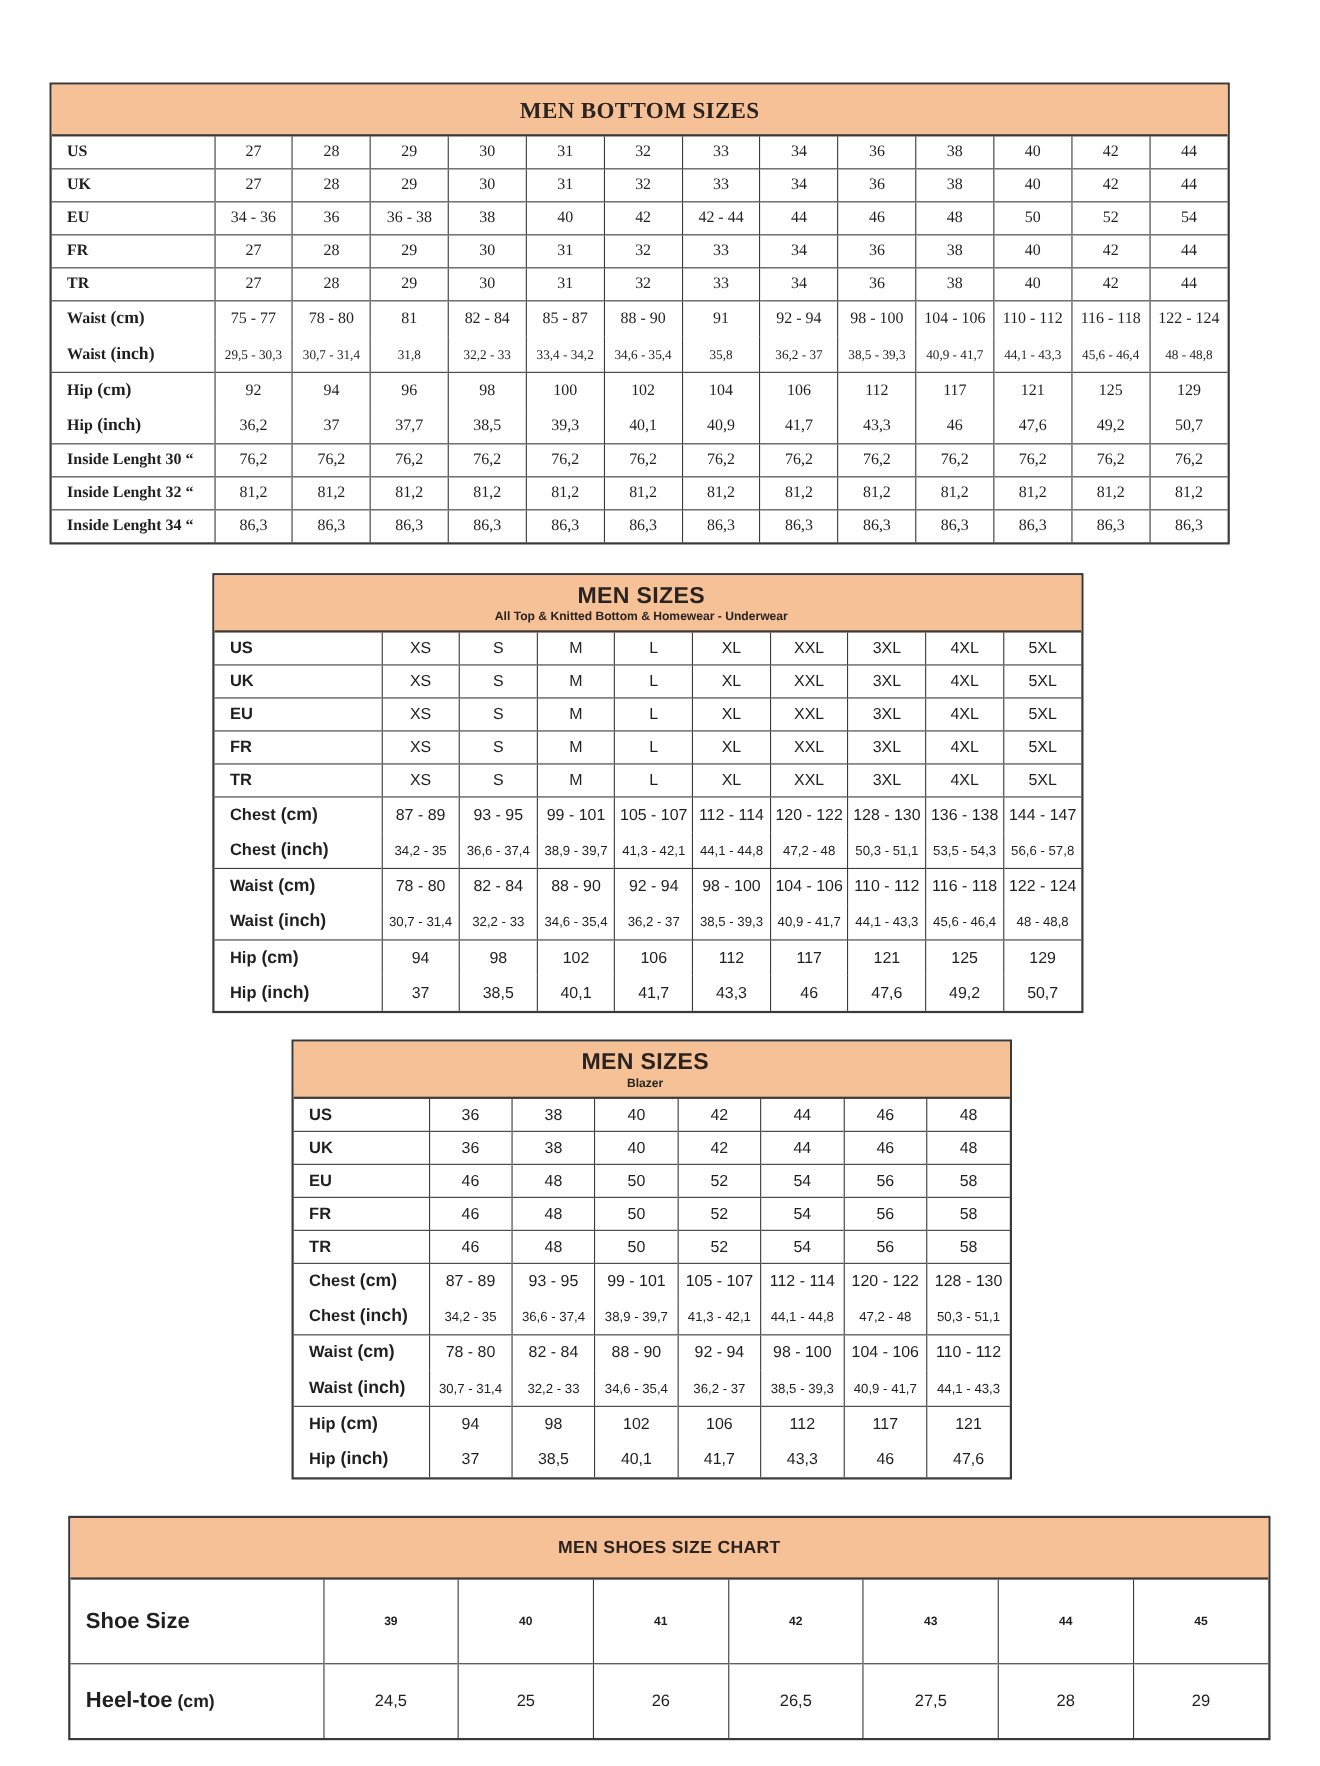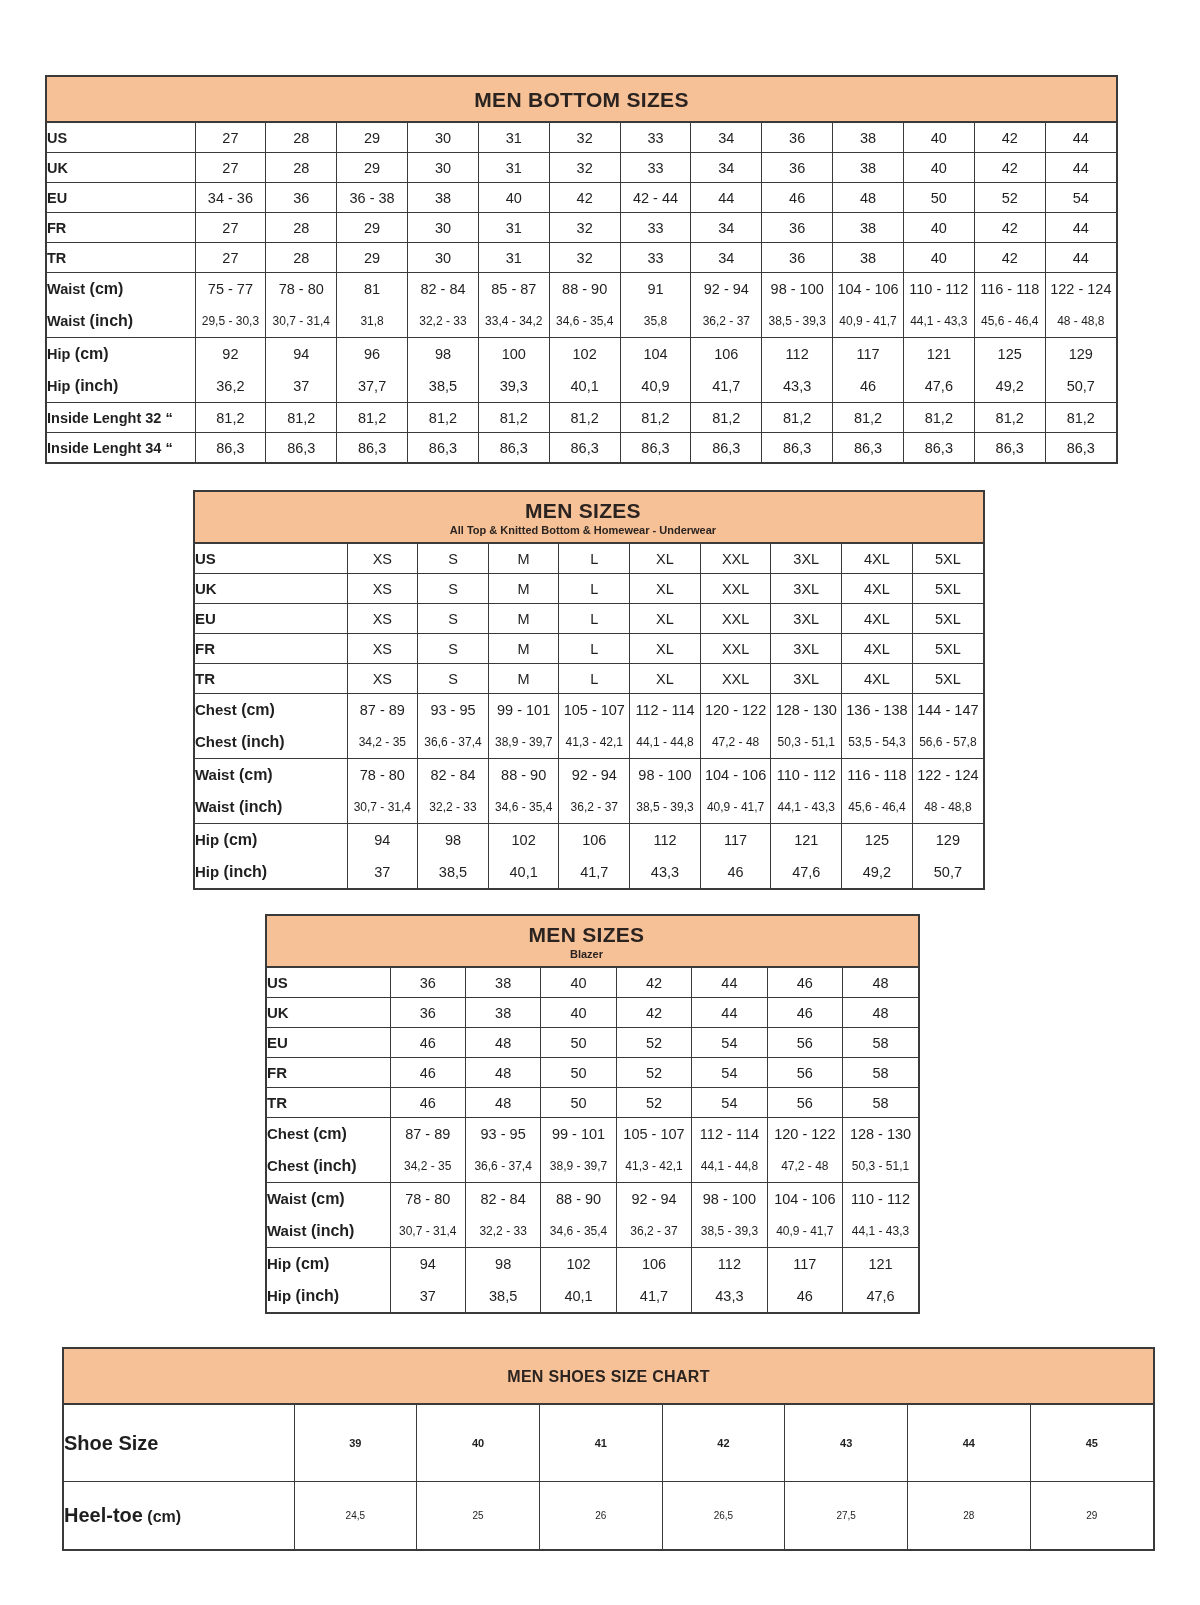--- a/index.html
+++ b/index.html
@@ -8,21 +8,21 @@
     background: #ffffff;
     font-family: "Liberation Sans", sans-serif;
     color: #1f1f1f;
     overflow: hidden;
   }
   .sizetable {
     border: 2px solid #3a3a3a;
     box-sizing: border-box;
     background: #fff;
   }
-  .t1 { margin: 75px 0 0 45px;  width: 1073px; }
+  .t1 { margin: 75px 0 0 45px;  width: 1073px; font-family: Liberation Serif, serif; }
   .t2 { margin: 26px 0 0 193px; width: 792px; }
   .t3 { margin: 24px 0 0 265px; width: 655px; }
   .t4 { margin: 33px 0 0 62px;  width: 1093px; }
 
   .thead {
     background: #f6c197;
     border-bottom: 2px solid #3a3a3a;
     text-align: center;
     padding: 11px 0 9px 0;
   }
@@ -48,37 +48,37 @@
     text-align: center;
     font-size: 14.5px;
     height: 29px;
     padding: 0 1px;
     white-space: nowrap;
     overflow: hidden;
   }
   td.rowlabel {
     border-left: none;
     text-align: left;
-    padding-left: 0;
+    padding-left: 14px;
     font-weight: bold;
   }
   .lbl  { font-size: 15px; }
   .unit { font-size: 16px; }
   .t1 td.rowlabel .lbl { font-size: 14.5px; }
 
   tr.gstart td { border-top: 1.5px solid #3a3a3a; }
   tbody tr:first-child td { border-top: none; }
   tr.pair td { height: 32px; }
   tr.small td.cell { font-size: 12px; }
 
   .t4 tr.g0 td { height: 76px; }
   .t4 tr.g1 td { height: 67px; }
   .t4 td.rowlabel .lbl { font-size: 20px; }
   .t4 tr.boldcells td.cell { font-weight: bold; font-size: 11px; }
-  .t4 tr.g1 td.cell { font-size: 10px; }
+  .t4 tr.g1 td.cell { font-size: 15px; }
 </style>
 </head>
 <body>
 
 <div class="sizetable t1">
   <div class="thead">
     <div class="ttitle">MEN BOTTOM SIZES</div>
   </div>
   <table>
       <colgroup>
@@ -235,20 +235,36 @@
           <td class="cell">39,3</td>
           <td class="cell">40,1</td>
           <td class="cell">40,9</td>
           <td class="cell">41,7</td>
           <td class="cell">43,3</td>
           <td class="cell">46</td>
           <td class="cell">47,6</td>
           <td class="cell">49,2</td>
           <td class="cell">50,7</td>
         </tr>
+        <tr class="g7 gstart">
+          <td class="rowlabel"><span class="lbl">Inside Lenght 30 “</span></td>
+          <td class="cell">76,2</td>
+          <td class="cell">76,2</td>
+          <td class="cell">76,2</td>
+          <td class="cell">76,2</td>
+          <td class="cell">76,2</td>
+          <td class="cell">76,2</td>
+          <td class="cell">76,2</td>
+          <td class="cell">76,2</td>
+          <td class="cell">76,2</td>
+          <td class="cell">76,2</td>
+          <td class="cell">76,2</td>
+          <td class="cell">76,2</td>
+          <td class="cell">76,2</td>
+        </tr>
         <tr class="g8 gstart">
           <td class="rowlabel"><span class="lbl">Inside Lenght 32 “</span></td>
           <td class="cell">81,2</td>
           <td class="cell">81,2</td>
           <td class="cell">81,2</td>
           <td class="cell">81,2</td>
           <td class="cell">81,2</td>
           <td class="cell">81,2</td>
           <td class="cell">81,2</td>
           <td class="cell">81,2</td>

